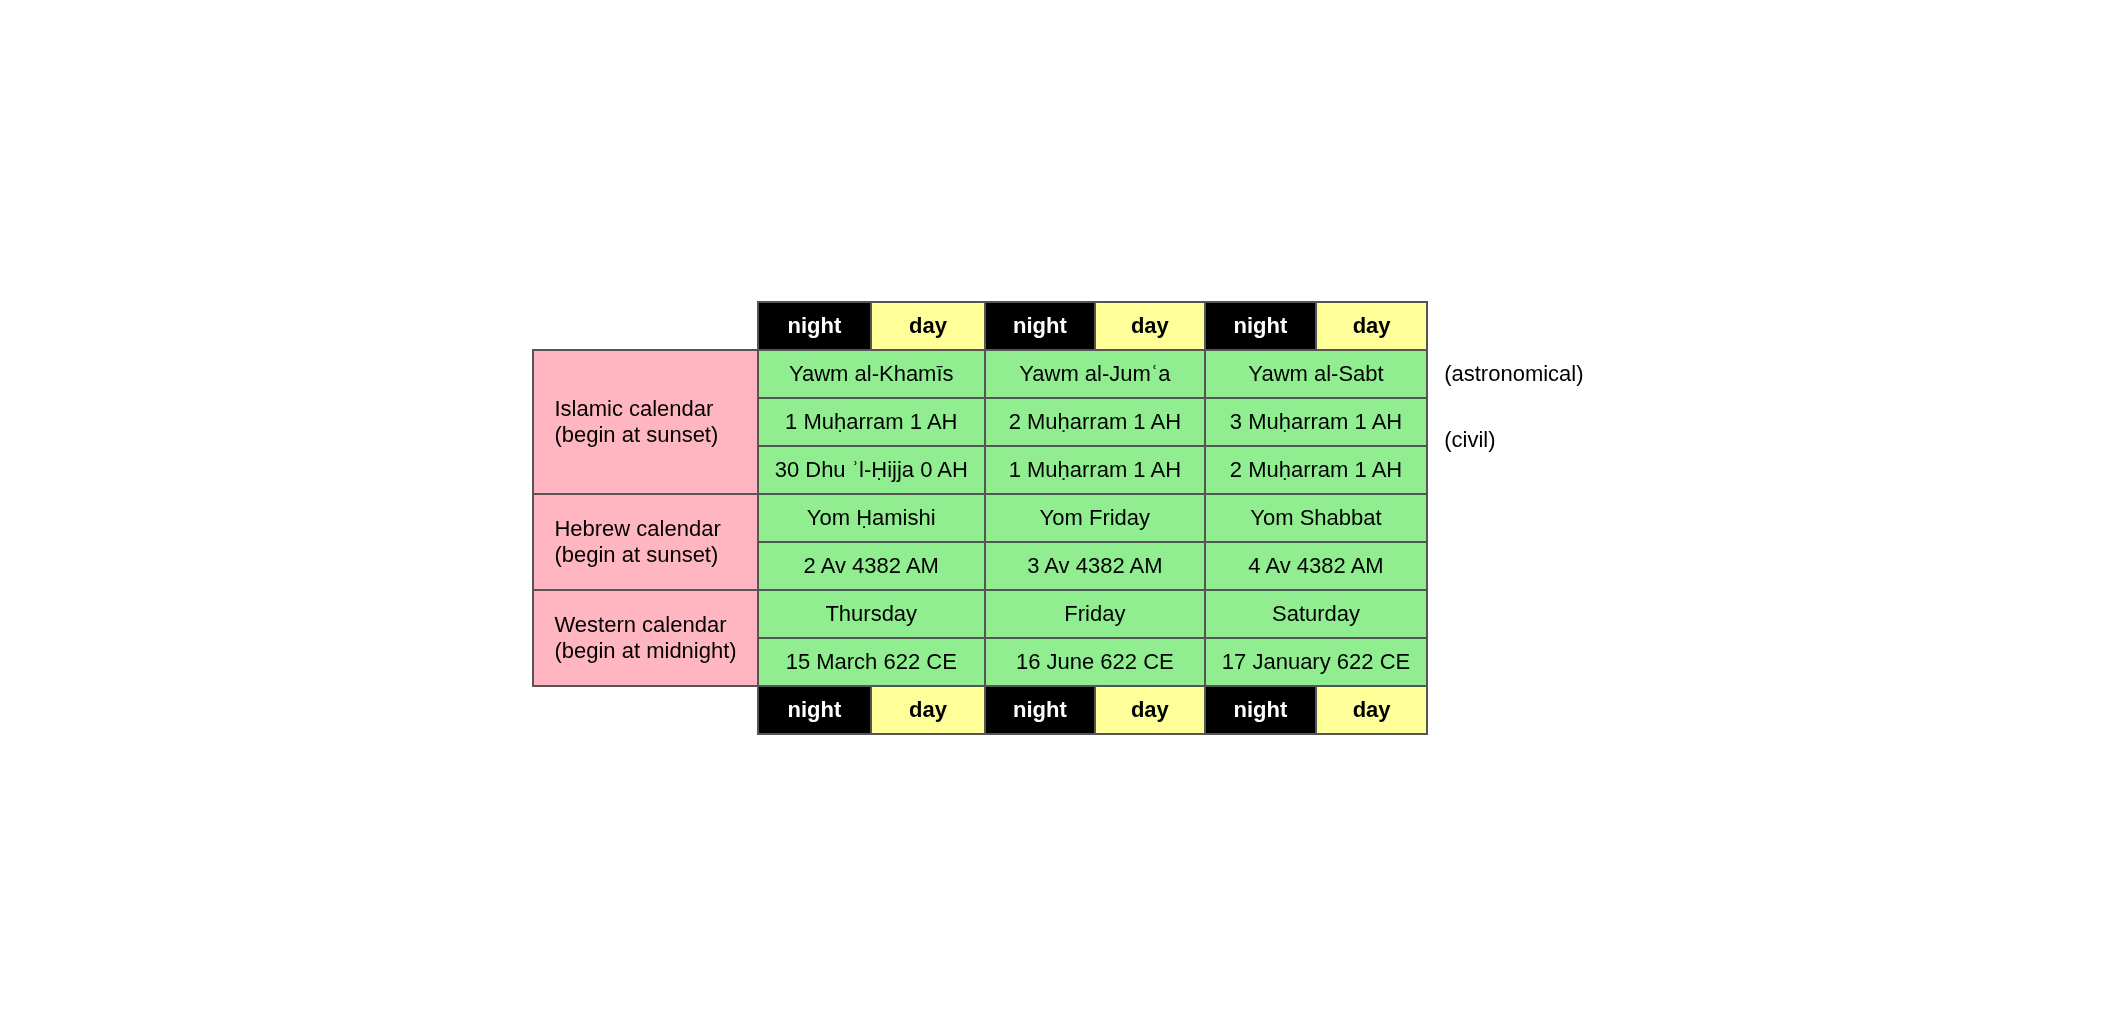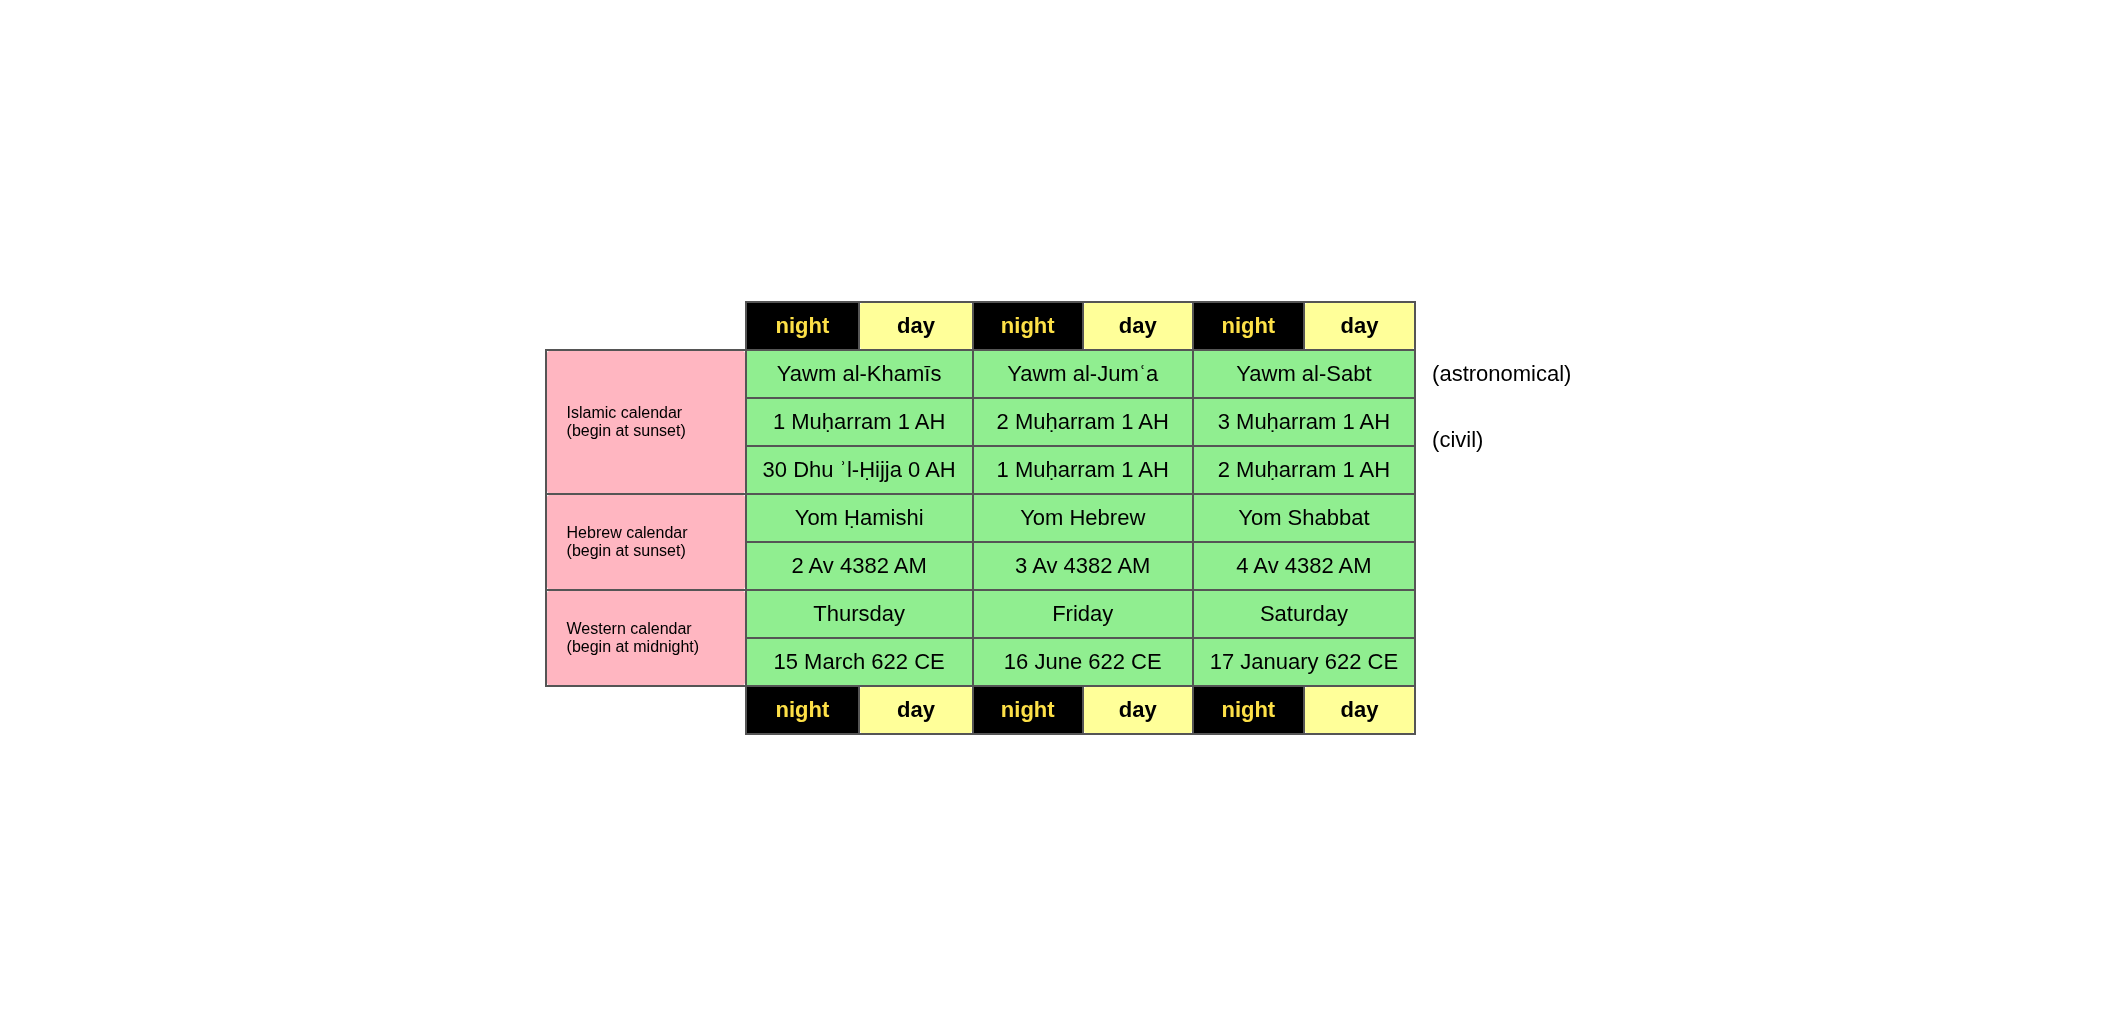--- a/index.html
+++ b/index.html
@@ -25,31 +25,30 @@
 
     td, th {
       border: 2px solid #555;
       padding: 10px 16px;
       text-align: center;
       vertical-align: middle;
     }
 
     .label-cell {
       background: #ffb6c1;
-      font-size: 16px;
+      font-size: 22px;
       font-weight: normal;
       text-align: left;
       padding: 16px 20px;
       min-width: 200px;
-      border-radius: 6px;
     }
 
     .night-cell {
       background: #000;
-      color: #fde047;
+      color: #ffffff;
       font-size: 22px;
       font-weight: bold;
       min-width: 110px;
     }
 
     .day-cell {
       background: #ffff99;
       color: #000;
       font-size: 22px;
       font-weight: bold;
@@ -114,21 +113,21 @@
       <td class="green-cell" colspan="2">1 Muḥarram 1 AH</td>
       <td class="green-cell" colspan="2">2 Muḥarram 1 AH</td>
     </tr>
 
     <tr>
       <td class="label-cell" rowspan="2">
         <span>Hebrew calendar</span><br>
         <span>(begin at sunset)</span>
       </td>
       <td class="green-cell" colspan="2">Yom Ḥamishi</td>
-      <td class="green-cell" colspan="2">Yom Hebrew</td>
+      <td class="green-cell" colspan="2">Yom Friday</td>
       <td class="green-cell" colspan="2">Yom Shabbat</td>
     </tr>
 
     <tr>
       <td class="green-cell" colspan="2">2 Av 4382 AM</td>
       <td class="green-cell" colspan="2">3 Av 4382 AM</td>
       <td class="green-cell" colspan="2">4 Av 4382 AM</td>
     </tr>
 
     <tr>

